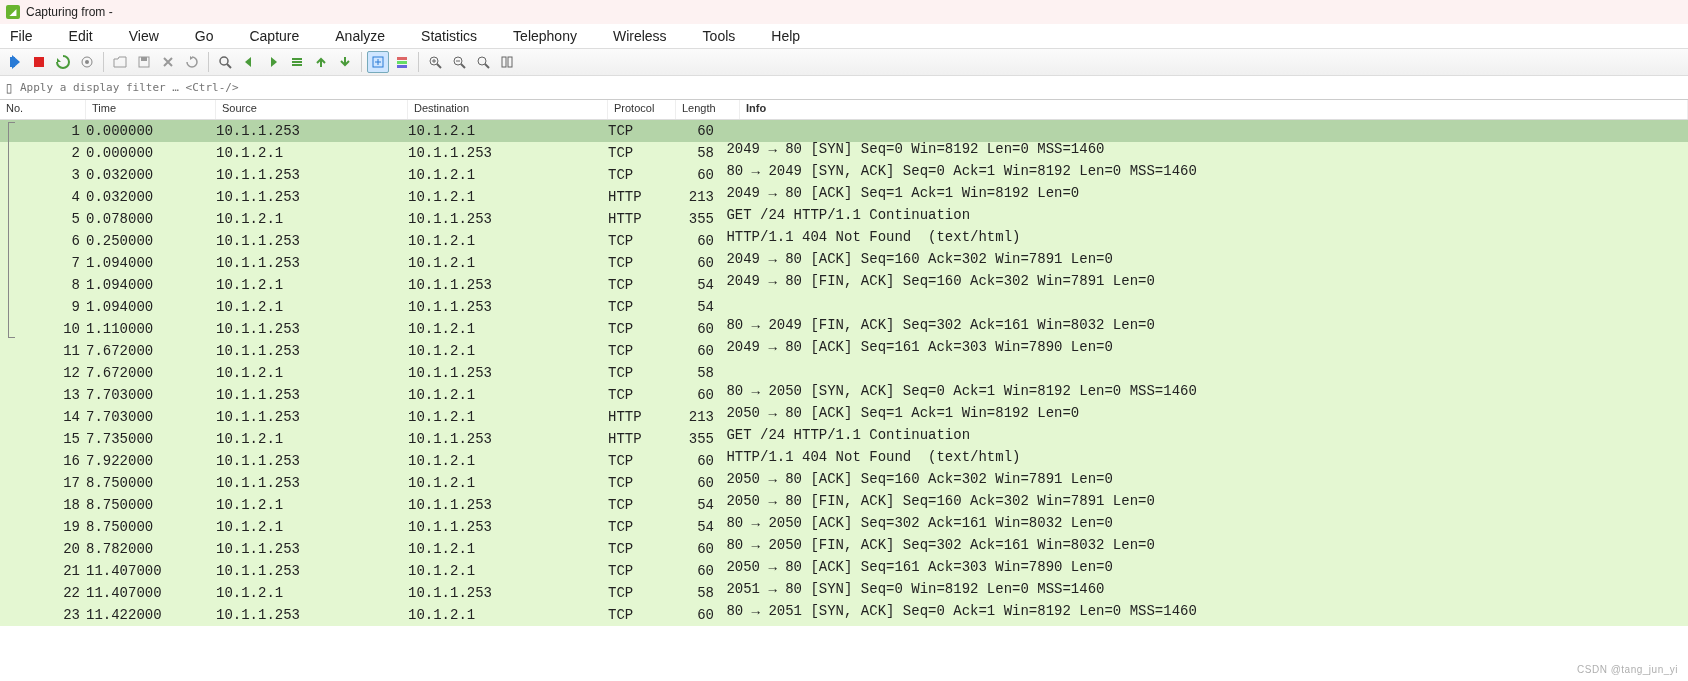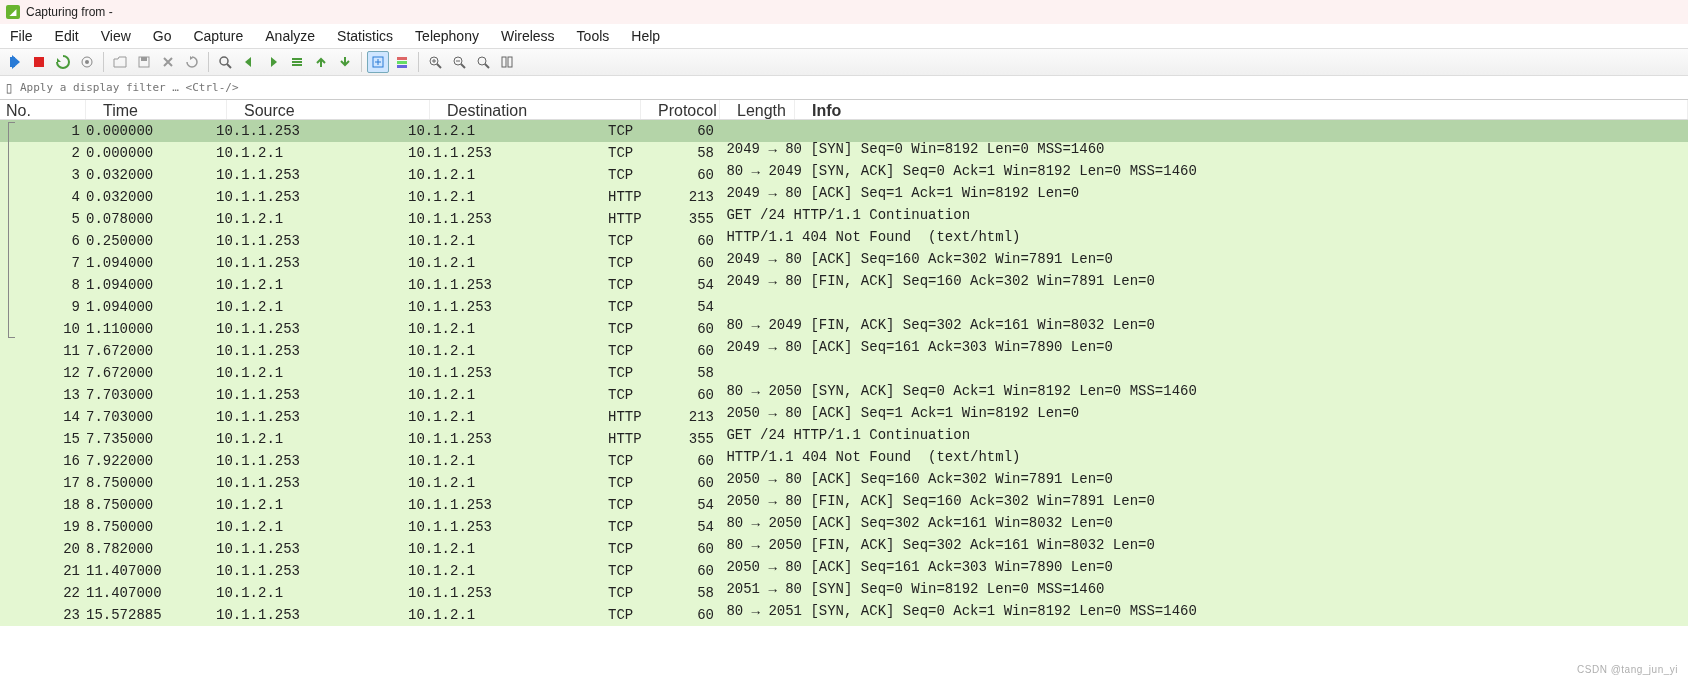--- a/index.html
+++ b/index.html
@@ -1,27 +1,27 @@
 <!DOCTYPE html>
 <html><head>
 <meta charset="utf-8">
 <style>
   * { margin: 0; padding: 0; box-sizing: border-box; }
   body { font-family: "Segoe UI", Tahoma, sans-serif; font-size: 12px; background: #fff; color: #222; overflow: hidden; width: 1688px; }
   .titlebar { height: 24px; background: #fdf2f2; display: flex; align-items: center; padding-left: 6px; font-size: 12px; }
   .titlebar .app-icon { width: 14px; height: 14px; background: #6ab42f; border-radius: 2px; margin-right: 6px; display:flex; align-items:center; justify-content:center; color:#fff; font-size:9px;}
-  .menubar { height: 24px; display: flex; align-items: center; padding: 0 4px; gap: 10px; font-size: 14px; background:#fff;}
+  .menubar { height: 24px; display: flex; align-items: center; padding: 0 4px; gap: 24px; font-size: 14px; background:#fff;}
   .menubar span { padding: 2px 6px; cursor: default; }
   .toolbar { height: 28px; border-top: 1px solid #ddd; border-bottom: 1px solid #ddd; display: flex; align-items: center; padding: 2px 4px; gap: 2px; background: linear-gradient(#fbfbfb,#f0f0f0);}
   .tb-btn { width: 22px; height: 22px; display:flex; align-items:center; justify-content:center; border:1px solid transparent; border-radius:2px;}
   .tb-sep { width:1px; height:20px; background:#ccc; margin:0 3px;}
   .filterbar { height: 24px; border-bottom: 1px solid #ccc; display:flex; align-items:center; background:#fff;}
   .filter-icon { width:18px; display:flex; justify-content:center; color:#555;}
   .filter-input { flex:1; border:none; outline:none; font-family: Consolas, monospace; font-size: 11px; color:#777; background:transparent; padding-left:2px;}
-  .headers { height: 20px; background:#fff; border-bottom: 1px solid #ddd; display:flex; font-size:16px; color:#333;gap:11px;}
+  .headers { height: 20px; background:#fff; border-bottom: 1px solid #ddd; display:flex; font-size:11px; color:#333;}
   .headers .col { padding: 2px 6px; border-right:1px solid #eee; }
   .packets { font-family: Consolas, "Courier New", monospace; font-size: 14px; line-height: 22px; }
   .row { display:flex; height:22px; align-items:center; white-space: pre; }
   .row.selected { background:#b4d4a8; }
   .row.http { background:#e4f7d2; }
   .row.tcp { background:#e4f7d2; }
   .row .c-no { width:86px; text-align:right; padding-right:6px;}
   .row .c-time { width:130px;}
   .row .c-src { width:192px;}
   .row .c-dst { width:200px;}
@@ -220,17 +220,17 @@
       <div class="row tcp"><span class="c-no">13</span><span class="c-time">7.703000</span><span class="c-src">10.1.1.253</span><span class="c-dst">10.1.2.1</span><span class="c-proto">TCP</span><span class="c-len">60</span><span class="c-info"> 2050 → 80 [ACK] Seq=1 Ack=1 Win=8192 Len=0</span></div>
       <div class="row http"><span class="c-no">14</span><span class="c-time">7.703000</span><span class="c-src">10.1.1.253</span><span class="c-dst">10.1.2.1</span><span class="c-proto">HTTP</span><span class="c-len">213</span><span class="c-info"> GET /24 HTTP/1.1 Continuation</span></div>
       <div class="row http"><span class="c-no">15</span><span class="c-time">7.735000</span><span class="c-src">10.1.2.1</span><span class="c-dst">10.1.1.253</span><span class="c-proto">HTTP</span><span class="c-len">355</span><span class="c-info"> HTTP/1.1 404 Not Found  (text/html)</span></div>
       <div class="row tcp"><span class="c-no">16</span><span class="c-time">7.922000</span><span class="c-src">10.1.1.253</span><span class="c-dst">10.1.2.1</span><span class="c-proto">TCP</span><span class="c-len">60</span><span class="c-info"> 2050 → 80 [ACK] Seq=160 Ack=302 Win=7891 Len=0</span></div>
       <div class="row tcp"><span class="c-no">17</span><span class="c-time">8.750000</span><span class="c-src">10.1.1.253</span><span class="c-dst">10.1.2.1</span><span class="c-proto">TCP</span><span class="c-len">60</span><span class="c-info"> 2050 → 80 [FIN, ACK] Seq=160 Ack=302 Win=7891 Len=0</span></div>
       <div class="row tcp"><span class="c-no">18</span><span class="c-time">8.750000</span><span class="c-src">10.1.2.1</span><span class="c-dst">10.1.1.253</span><span class="c-proto">TCP</span><span class="c-len">54</span><span class="c-info"> 80 → 2050 [ACK] Seq=302 Ack=161 Win=8032 Len=0</span></div>
       <div class="row tcp"><span class="c-no">19</span><span class="c-time">8.750000</span><span class="c-src">10.1.2.1</span><span class="c-dst">10.1.1.253</span><span class="c-proto">TCP</span><span class="c-len">54</span><span class="c-info"> 80 → 2050 [FIN, ACK] Seq=302 Ack=161 Win=8032 Len=0</span></div>
       <div class="row tcp"><span class="c-no">20</span><span class="c-time">8.782000</span><span class="c-src">10.1.1.253</span><span class="c-dst">10.1.2.1</span><span class="c-proto">TCP</span><span class="c-len">60</span><span class="c-info"> 2050 → 80 [ACK] Seq=161 Ack=303 Win=7890 Len=0</span></div>
       <div class="row tcp"><span class="c-no">21</span><span class="c-time">11.407000</span><span class="c-src">10.1.1.253</span><span class="c-dst">10.1.2.1</span><span class="c-proto">TCP</span><span class="c-len">60</span><span class="c-info"> 2051 → 80 [SYN] Seq=0 Win=8192 Len=0 MSS=1460</span></div>
       <div class="row tcp"><span class="c-no">22</span><span class="c-time">11.407000</span><span class="c-src">10.1.2.1</span><span class="c-dst">10.1.1.253</span><span class="c-proto">TCP</span><span class="c-len">58</span><span class="c-info"> 80 → 2051 [SYN, ACK] Seq=0 Ack=1 Win=8192 Len=0 MSS=1460</span></div>
-      <div class="row tcp"><span class="c-no">23</span><span class="c-time">15.572885</span><span class="c-src">10.1.1.253</span><span class="c-dst">10.1.2.1</span><span class="c-proto">TCP</span><span class="c-len">60</span><span class="c-info"> 2051 → 80 [ACK] Seq=1 Ack=1 Win=8192 Len=0</span></div>
+      <div class="row tcp"><span class="c-no">23</span><span class="c-time">11.422000</span><span class="c-src">10.1.1.253</span><span class="c-dst">10.1.2.1</span><span class="c-proto">TCP</span><span class="c-len">60</span><span class="c-info"> 2051 → 80 [ACK] Seq=1 Ack=1 Win=8192 Len=0</span></div>
     </div>
 </div>
 
 <div class="watermark">CSDN @tang_jun_yi</div>
 
 </body></html>

